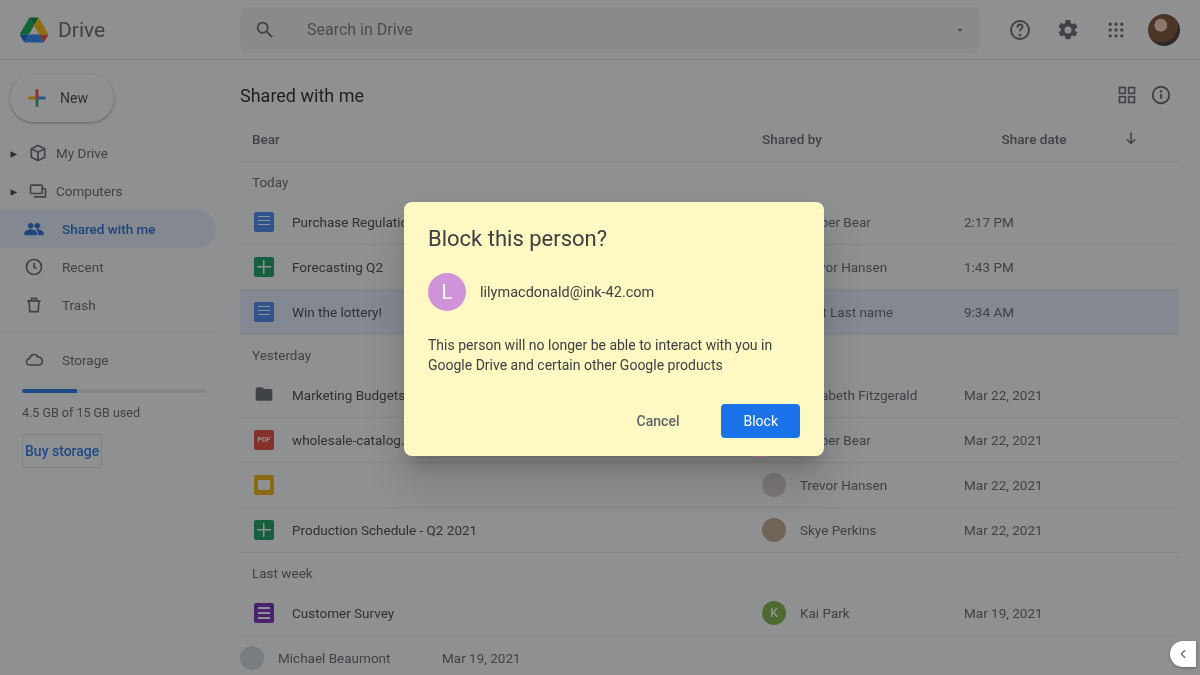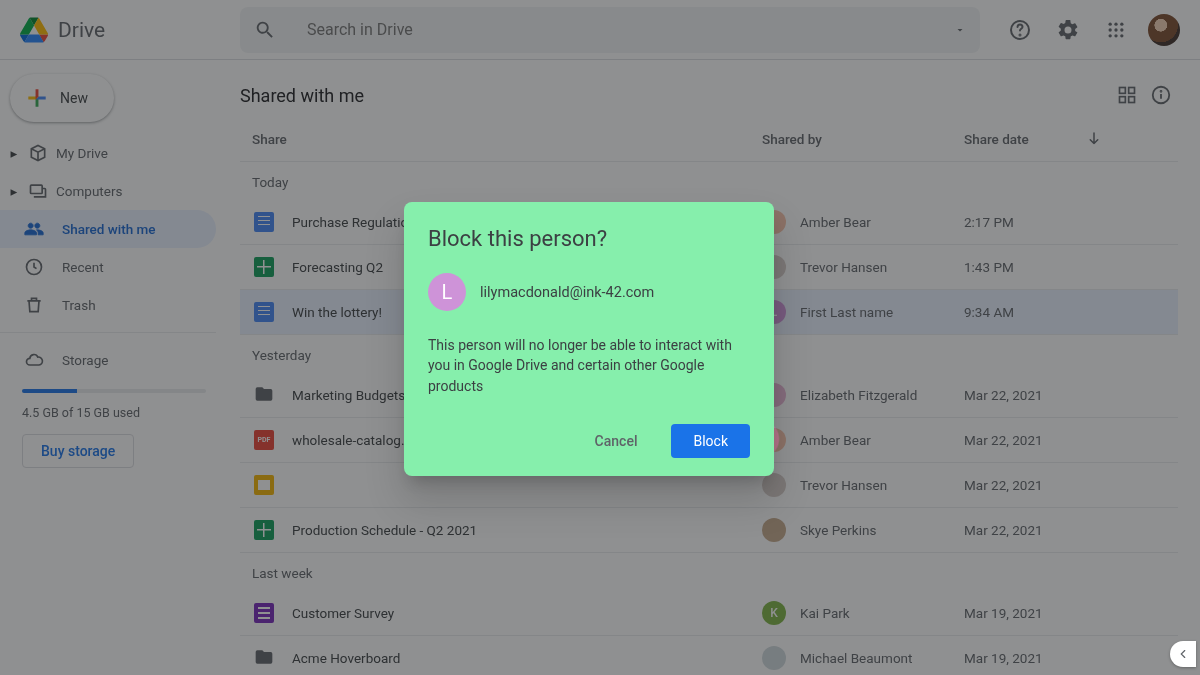--- a/index.html
+++ b/index.html
@@ -20,54 +20,54 @@
   .nav-item { height: 38px; display: flex; align-items: center; gap: 18px; padding-left: 24px; border-radius: 0 19px 19px 0; font-size: 13.5px; color: #5f6368; cursor: pointer; margin-right: 12px;}
   .nav-item.with-arrow { padding-left: 8px; gap: 8px;}
   .nav-item.active { background: #e8f0fe; color: #1967d2; font-weight: 500;}
   .nav-item.active svg { stroke: #1967d2; fill: #1967d2; }
   .nav-arrow { width: 12px; display:flex; justify-content:center; color:#3c4043;}
   .nav-icon { width: 20px; height: 20px; display:flex; align-items:center; justify-content:center;}
   .storage-section { padding: 0 22px; margin-top: 10px;}
   .storage-bar { height: 4px; background: #e8eaed; border-radius: 2px; margin-top: 6px; margin-bottom: 12px; overflow: hidden;}
   .storage-fill { height: 100%; width: 30%; background: #1a73e8; }
   .storage-text { font-size: 12.5px; color: #5f6368; margin-bottom: 14px;}
-  .buy-btn { border: 1px solid #dadce0; color: #1a73e8; font-size: 14px; padding: 8px 18px; border-radius: 4px; background: #fff; cursor: pointer; font-weight: 500;}
+  .buy-btn { border: 1px solid #dadce0; color: #1a73e8; font-size: 14px; padding: 8px 2px; border-radius: 4px; background: #fff; cursor: pointer; font-weight: 500;}
   .content { flex: 1; padding: 14px 22px 0 12px; overflow: hidden;}
   .content-head { display: flex; align-items: center; height: 42px; }
   .section-title { font-size: 18px; color: #202124; flex: 1; }
   .col-headers { display: flex; height: 46px; align-items: center; border-bottom: 1px solid #e8eaed; color: #5f6368; font-size: 13.5px; font-weight: 500;}
   .col-name { flex: 0 0 522px; padding-left: 12px;}
   .col-shared { flex: 0 0 202px; }
-  .col-date { flex: 1; display: flex; align-items: center; gap: 56px;}
+  .col-date { flex: 1; display: flex; align-items: center; gap: 56px; justify-content: center;}
   .group-header { font-size: 13.5px; color: #5f6368; padding: 12px 0 10px 12px; height: 38px; display:flex; align-items:center;}
   .row { display: flex; height: 45px; align-items: center; border-bottom: 1px solid #e8eaed; font-size: 13.5px; color: #3c4043;}
   .row.selected { background: #e8f0fe; }
   .row-name { flex: 0 0 522px; display: flex; align-items: center; gap: 18px; padding-left: 14px;}
   .row-shared { flex: 0 0 202px; display: flex; align-items: center; gap: 14px; color: #5f6368;}
   .row-date { flex: 1; color: #5f6368;}
   .file-icon { width: 20px; height: 20px; border-radius: 2px; flex-shrink: 0;}
   .icon-doc { background: #4285f4; position: relative;}
   .icon-doc::after { content:""; position:absolute; inset: 4px 4px 4px 4px; background: repeating-linear-gradient(#fff 0 1.5px, transparent 1.5px 4px);}
   .icon-sheet { background: #0f9d58; position: relative;}
   .icon-sheet::after { content:""; position:absolute; inset:3px; background: linear-gradient(#fff,#fff) center/1.5px 100% no-repeat, linear-gradient(#fff,#fff) center/100% 1.5px no-repeat;}
   .icon-pdf { background: #ea4335; color:#fff; font-size:7px; font-weight:700; display:flex; align-items:center; justify-content:center;}
   .icon-slides { background: #f4b400; position: relative;}
   .icon-slides::after { content:""; position:absolute; inset:5px 4px; background:#fff;}
   .icon-form { background: #7627bb; position:relative;}
   .icon-form::after { content:""; position:absolute; inset:4px; background: repeating-linear-gradient(#fff 0 1.5px, transparent 1.5px 5px);}
   .icon-folder { color: #5f6368; }
   .share-avatar { width: 24px; height: 24px; border-radius: 50%; display:flex; align-items:center; justify-content:center; font-size:12px; color:#fff; font-weight:500;}
-  .modal { position: absolute; left: 404px; top: 202px; width: 370px; background: #86efac; border-radius: 8px; padding: 24px 24px 18px 24px; z-index: 100; box-shadow: 0 11px 15px -7px rgba(0,0,0,.2), 0 24px 38px 3px rgba(0,0,0,.14);}
+  .modal { position: absolute; left: 404px; top: 202px; width: 420px; background: #fef9c3; border-radius: 8px; padding: 24px 24px 18px 24px; z-index: 100; box-shadow: 0 11px 15px -7px rgba(0,0,0,.2), 0 24px 38px 3px rgba(0,0,0,.14);}
   .modal-title { font-size: 22px; color: #3c4043; margin-bottom: 22px;}
   .modal-person { display: flex; align-items: center; gap: 14px; margin-bottom: 24px;}
   .modal-avatar { width: 38px; height: 38px; border-radius: 50%; background: #ce93d8; display:flex; align-items:center; justify-content:center; color:#fff; font-size:20px;}
   .modal-email { font-size: 14.5px; color: #3c4043;}
   .modal-desc { font-size: 14px; color: #3c4043; line-height: 1.45; margin-bottom: 12px;}
   .modal-link { font-size: 14px; color: #1a73e8; cursor: pointer;}
-  .modal-actions { display: flex; justify-content: flex-end; gap: 16px; margin-top: 28px;}
+  .modal-actions { display: flex; justify-content: flex-end; gap: 24px; margin-top: 28px;}
   .btn-text { background: none; border: none; font-size: 14px; color: #5f6368; padding: 9px 18px; cursor: pointer; font-weight: 500;}
   .btn-primary { background: #1a73e8; color: #fff; border: none; font-size: 14px; padding: 9px 22px; border-radius: 4px; cursor: pointer; font-weight: 400; position: relative;}
   .cursor-ring { position: absolute; width: 54px; height: 54px; border-radius: 50%; background: radial-gradient(circle, rgba(255,120,200,0.35) 0 48%, transparent 52%); left: 733px; top: 412px; z-index: 99; pointer-events: none;}
   .fab { position: absolute; bottom: 8px; right: 4px; width: 26px; height: 26px; border-radius: 50% 0 0 50%; background: #fff; box-shadow: 0 1px 3px rgba(0,0,0,.3); display:flex; align-items:center; justify-content:center; color:#5f6368; z-index: 60;}
   .divider { height: 1px; background: #e8eaed; margin: 8px 12px 8px 0;}
 </style>
 </head>
 <body>
 
 <div class="header">
@@ -212,21 +212,21 @@
         </div>
       <div class="icon-btn" style="width:34px;height:34px;">
           <svg width="22" height="22" viewBox="0 0 24 24" fill="none" stroke="#5f6368" stroke-width="2">
             <circle cx="12" cy="12" r="9"></circle>
             <line x1="12" y1="11" x2="12" y2="16"></line>
             <circle cx="12" cy="8" r="0.5" fill="#5f6368"></circle>
           </svg>
         </div>
     </div>
     <div class="col-headers">
-      <div class="col-name">Share</div>
+      <div class="col-name">Bear</div>
       <div class="col-shared">Shared by</div>
       <div class="col-date">
           <span>Share date</span>
           <svg width="18" height="18" viewBox="0 0 24 24" fill="#5f6368">
             <path d="M12 4v14m0 0l-5-5m5 5l5-5" stroke="#5f6368" stroke-width="2" fill="none" stroke-linecap="round"></path>
           </svg>
         </div>
     </div>
     <div id="file-list">
         <div class="group-header">Today</div>
@@ -329,26 +329,20 @@
             </span>
             <span>Customer Survey</span>
           </div>
           <div class="row-shared">
             <div class="share-avatar" style="background:#7cb342">K</div>
             <span>Kai Park</span>
           </div>
           <div class="row-date">Mar 19, 2021</div>
         </div>
         <div class="row">
-          <div class="row-name">
-            <span><svg class="file-icon icon-folder" viewBox="0 0 24 24" fill="#5f6368">
-                <path d="M10 4H4a2 2 0 00-2 2v12a2 2 0 002 2h16a2 2 0 002-2V8a2 2 0 00-2-2h-8z"></path>
-              </svg></span>
-            <span>Acme Hoverboard</span>
-          </div>
           <div class="row-shared">
             <div class="share-avatar" style="background:#cfd8dc"></div>
             <span>Michael Beaumont</span>
           </div>
           <div class="row-date">Mar 19, 2021</div>
         </div>
       </div>
   </div>
 </div>
 

